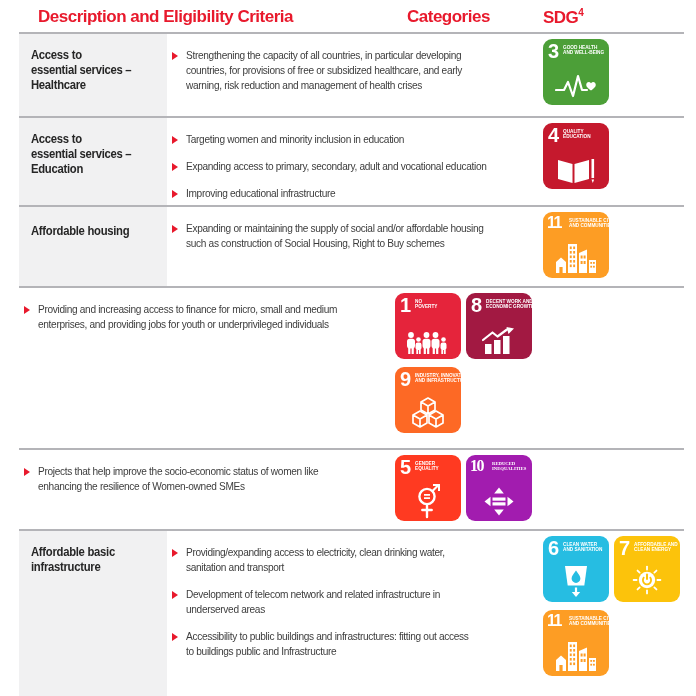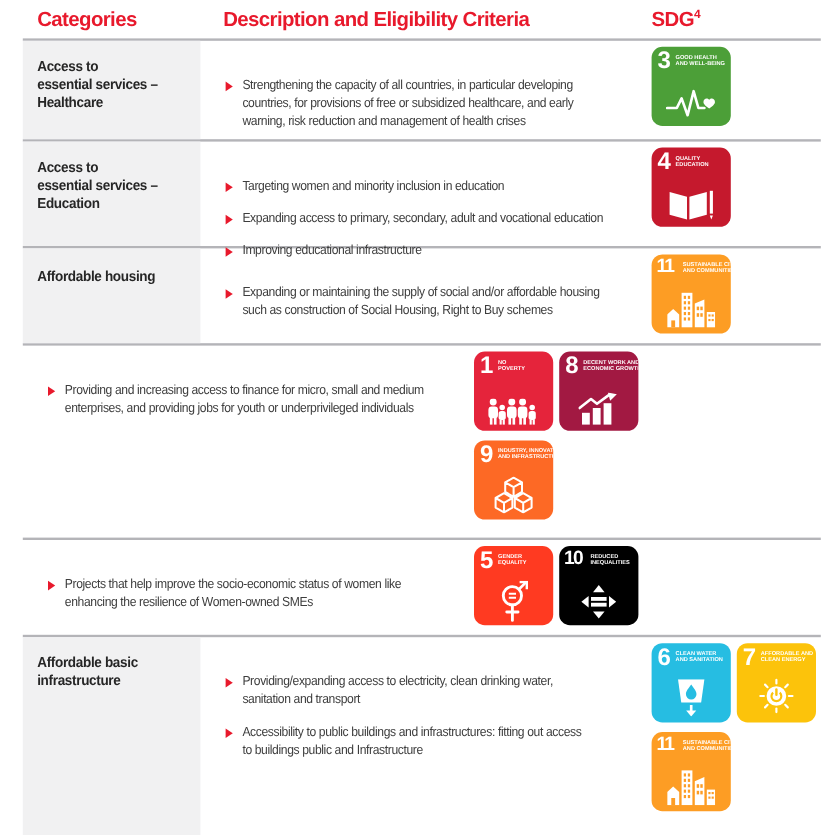--- a/index.html
+++ b/index.html
@@ -15,21 +15,21 @@
   
   .row{display:flex;box-sizing:border-box;border-bottom:2px solid var(--divider,#b4b4b8);}
   .row.r1{height:84px}.row.r2{height:89px}.row.r3{height:81px}
   .row.r4{height:162px}.row.r5{height:81px}
   .row.r6{height:176px;border-bottom:4px solid var(--bottom-rule,#ababab);}
   .cell{box-sizing:border-box;}
   .cell.cat{width:148px;background:var(--row-bg,#f1f1f2);padding:14px 4px 0 12px;}
   .catname{display:inline-block;font-size:12px;font-weight:bold;line-height:15px;color:var(--category-text,#262626);
            white-space:pre;letter-spacing:-0.3px;transform:scaleX(0.94);transform-origin:0 0;}
   .cell.desc{width:376px;padding:14px 0 0 0;}
-  ul.bullets{list-style:none;margin:16px;padding:0;}
+  ul.bullets{list-style:none;margin:0;padding:0;}
   ul.bullets li{position:relative;padding-left:19px;margin:0 0 12px 0;font-size:11px;line-height:15px;}
   .tri{position:absolute;left:5px;top:3.5px;width:0;height:0;
        border-top:4px solid transparent;border-bottom:4px solid transparent;
        border-left:6.5px solid var(--accent-red,#e8192c);}
   .btxt{display:inline-block;white-space:pre;letter-spacing:-0.35px;transform:scaleX(0.92);transform-origin:0 0;}
   .cell.sdg{width:141px;padding-top:5px;display:flex;flex-wrap:wrap;gap:8px 5px;align-content:flex-start;}
   
   .badge{position:relative;width:66px;height:66px;border-radius:9px;color:#fff;overflow:hidden;flex:0 0 auto;}
   .badge .num{position:absolute;top:1px;left:5px;font-size:20px;font-weight:bold;letter-spacing:-1px;}
   .badge.dd .num{font-size:16px;letter-spacing:-1.5px;top:2px;left:4px;}
@@ -37,22 +37,22 @@
   .badge.dd .title{left:26px;}
   .badge svg.pict{position:absolute;left:50%;bottom:5px;transform:translateX(-50%);}
   .badge svg.lowpict{bottom:2px;}
 </style>
 </head>
 <body>
 
 <div class="table">
 
   <div class="thead">
+    <div class="th desc">Description and Eligibility Criteria</div>
     <div class="th cat">Categories</div>
-    <div class="th desc">Description and Eligibility Criteria</div>
     <div class="th sdg"><span>SDG</span><sup>4</sup></div>
   </div>
 
   <div class="row r1">
     <div class="cell cat"><span class="catname">Access to
 essential services –
 Healthcare</span></div>
     <div class="cell desc">
       <ul class="bullets">
         <li><span class="tri"></span><span class="btxt">Strengthening the capacity of all countries, in particular developing
@@ -216,21 +216,21 @@
         <span class="title">GENDER
 EQUALITY</span>
         <svg class="pict lowpict" width="27" height="35" viewBox="0 0 27 35">
           <circle cx="12.5" cy="12.5" r="7.6" fill="none" stroke="#fff" stroke-width="2.4"></circle>
           <path d="M9.5 10.8 H15.5 M9.5 14.2 H15.5" stroke="#fff" stroke-width="1.7"></path>
           <path d="M18 7 L23.5 1.5" stroke="#fff" stroke-width="2.2" stroke-linecap="round"></path>
           <polyline points="18.5,1 24.5,1 24.5,7" fill="none" stroke="#fff" stroke-width="2"></polyline>
           <path d="M12.5 20.1 V33 M7.8 26 H17.2" stroke="#fff" stroke-width="2.4" stroke-linecap="round"></path>
         </svg>
       </div>
-      <div class="badge dd" style="background: #000000; --bg: #dd1367;">
+      <div class="badge dd" style="background: #a21caf; font-family: Liberation Serif, serif; --bg: #dd1367;">
         <span class="num">10</span>
         <span class="title">REDUCED
 INEQUALITIES</span>
         <svg class="pict" width="34" height="30" viewBox="0 0 34 30">
           <rect x="10.5" y="11.5" width="13" height="3.2" fill="#fff"></rect>
           <rect x="10.5" y="16.3" width="13" height="3.2" fill="#fff"></rect>
           <path d="M17 1.5 L21.8 7.5 H12.2 Z" fill="#fff"></path>
           <path d="M17 29.5 L12.2 23.5 H21.8 Z" fill="#fff"></path>
           <path d="M2.5 15.5 L8.5 10.7 V20.3 Z" fill="#fff"></path>
           <path d="M31.5 15.5 L25.5 10.7 V20.3 Z" fill="#fff"></path>
@@ -239,20 +239,22 @@
     </div>
   </div>
 
   <div class="row r6">
     <div class="cell cat"><span class="catname">Affordable basic
 infrastructure</span></div>
     <div class="cell desc">
       <ul class="bullets">
         <li><span class="tri"></span><span class="btxt">Providing/expanding access to electricity, clean drinking water,
 sanitation and transport</span></li>
+        <li><span class="tri"></span><span class="btxt">Development of telecom network and related infrastructure in
+underserved areas</span></li>
         <li><span class="tri"></span><span class="btxt">Accessibility to public buildings and infrastructures: fitting out access
 to buildings public and Infrastructure</span></li>
       </ul>
     </div>
     <div class="cell sdg">
       <div class="badge" style="background: rgb(38, 189, 226); --bg: #26bde2;">
         <span class="num">6</span>
         <span class="title">CLEAN WATER
 AND SANITATION</span>
         <svg class="pict" width="24" height="31" viewBox="0 0 24 31">

